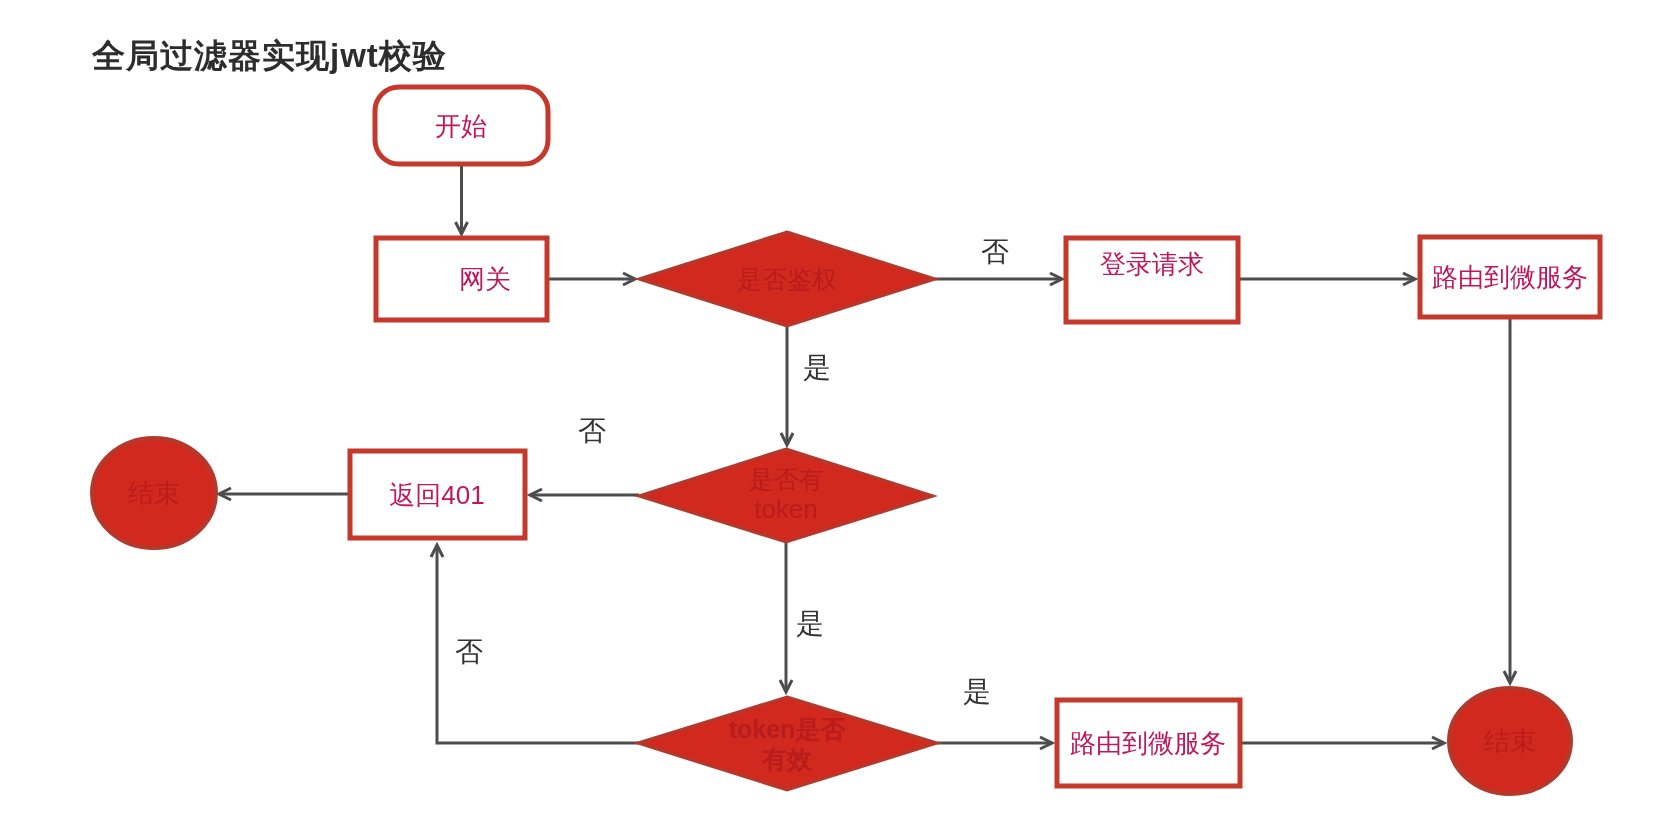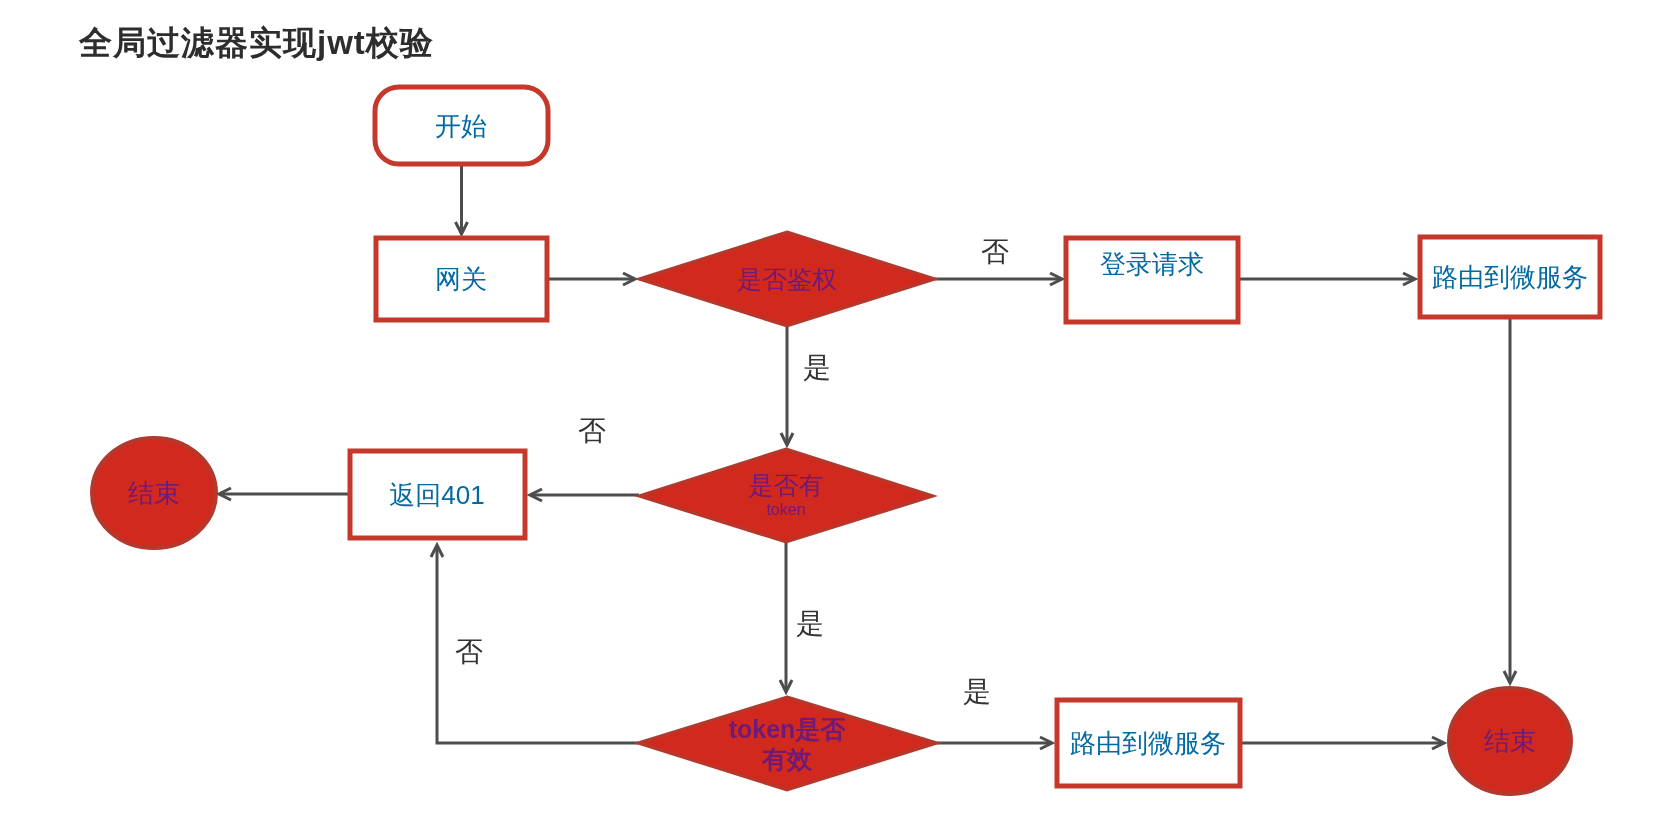--- a/index.html
+++ b/index.html
@@ -1,25 +1,25 @@
 <!DOCTYPE html>
 <html><head>
 <meta charset="utf-8">
 <style>
   html,body{margin:0;padding:0;background:#ffffff;}
   body{font-family:"Liberation Sans","DejaVu Sans",sans-serif;}
   .stage{position:relative;width:1654px;height:830px;background:#ffffff;overflow:hidden;}
   .stage svg{position:absolute;left:0;top:0;}
-  .title{position:absolute;left:76px;top:18px;margin:3px;font-size:33px;font-weight:bold;color:#2d2d2d;letter-spacing:1px;white-space:nowrap;}
+  .title{position:absolute;left:76px;top:18px;margin:16px;font-size:33px;font-weight:bold;color:#2d2d2d;letter-spacing:1px;white-space:nowrap;}
   .pos{position:absolute;transform:translate(-50%,-50%);white-space:nowrap;text-align:center;}
-  .node-label{font-size:26px;color:#0369a1;}
-  .on-red{color:#701a75;}
+  .node-label{font-size:26px;color:#be185d;}
+  .on-red{color:#b91c1c;}
   .diamond-label{font-size:25px;}
   .stack{display:flex;flex-direction:column;align-items:center;line-height:1.2;justify-content:space-between;}
-  .stack .sub{font-size:16px;}
+  .stack .sub{font-size:26px;}
   .edge-label{font-size:28px;color:#333333;}
 </style>
 </head>
 <body>
 
 <div class="stage">
 
   <svg width="1654" height="830" viewBox="0 0 1654 830">
     <defs>
       <marker id="arrow" viewBox="0 0 18 18" markerWidth="18" markerHeight="18" refX="14" refY="9" orient="auto" markerUnits="userSpaceOnUse">
@@ -51,21 +51,21 @@
     <ellipse cx="154" cy="493" rx="62" ry="55" stroke-width="4" fill="#d2291e" stroke="#b2392c"></ellipse>
     <polygon points="786,449 933,496 786,542 639,496" stroke-width="3" fill="#d2291e" stroke="#b2392c"></polygon>
     <polygon points="787,697 937,743 787,790 638,743" stroke-width="3" fill="#d2291e" stroke="#b2392c"></polygon>
     <rect x="1057" y="700" width="183" height="86" stroke-width="5" fill="#ffffff" stroke="#c4392b"></rect>
     <ellipse cx="1510" cy="741" rx="61" ry="53" stroke-width="4" fill="#d2291e" stroke="#b2392c"></ellipse>
   </svg>
 
   <h1 class="title">全局过滤器实现jwt校验</h1>
 
   <div class="pos node-label" style="left:461px;top:126px;">开始</div>
-  <div class="pos node-label" style="left:461px;top:279px;">网关</div>
+  <div class="pos node-label" style="left:485px;top:279px;">网关</div>
   <div class="pos on-red diamond-label" style="left:787px;top:279px;">是否鉴权</div>
   <div class="pos node-label" style="left:1152px;top:264px;">登录请求</div>
   <div class="pos node-label" style="left:1510px;top:277px;">路由到微服务</div>
   <div class="pos node-label" style="left:437px;top:495px;">返回401</div>
   <div class="pos on-red node-label" style="left:154px;top:493px;">结束</div>
 
   <div class="pos on-red diamond-label stack" style="left:786px;top:495px;">
     <span>是否有</span>
     <span class="sub">token</span>
   </div>

